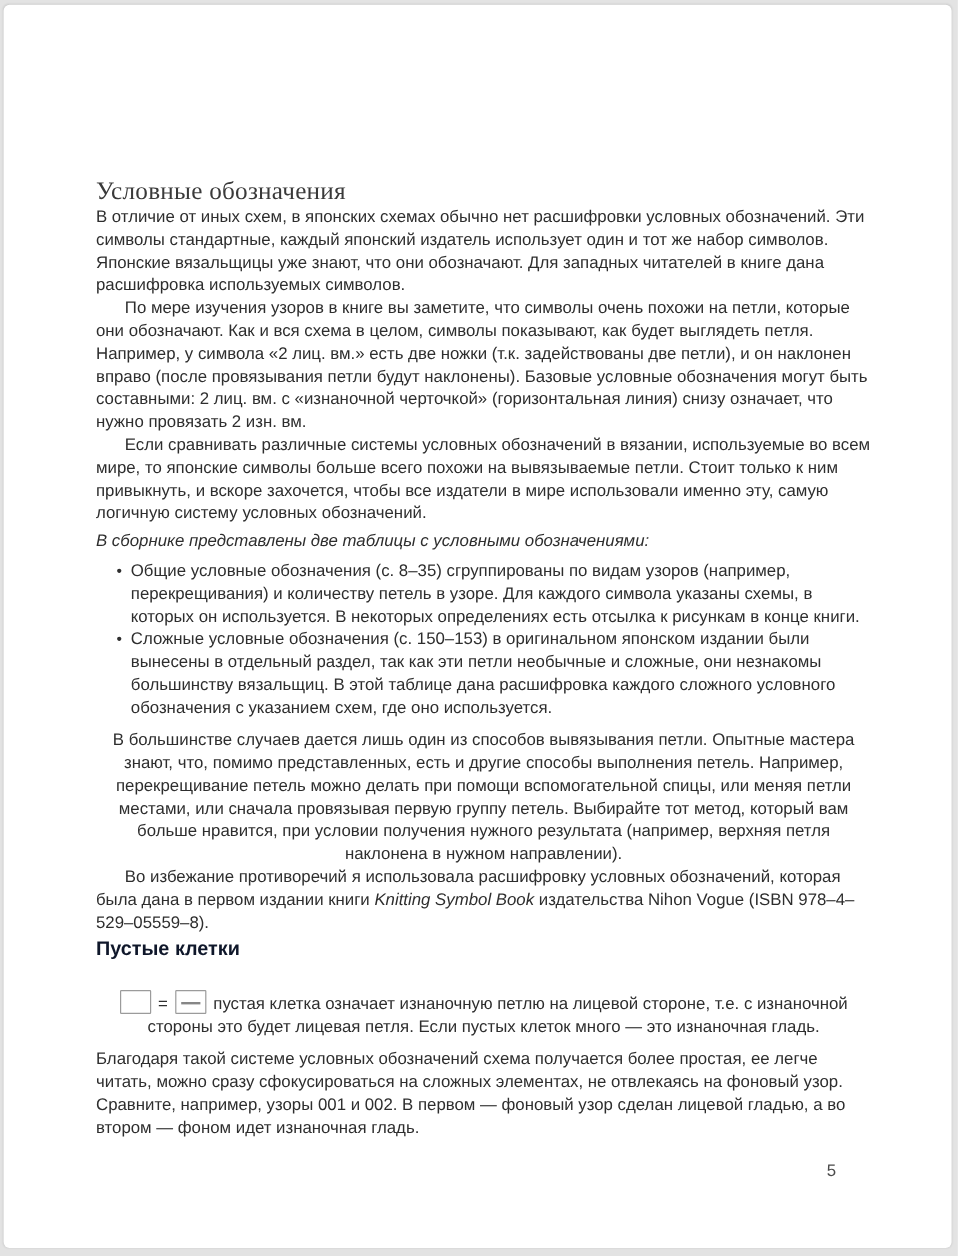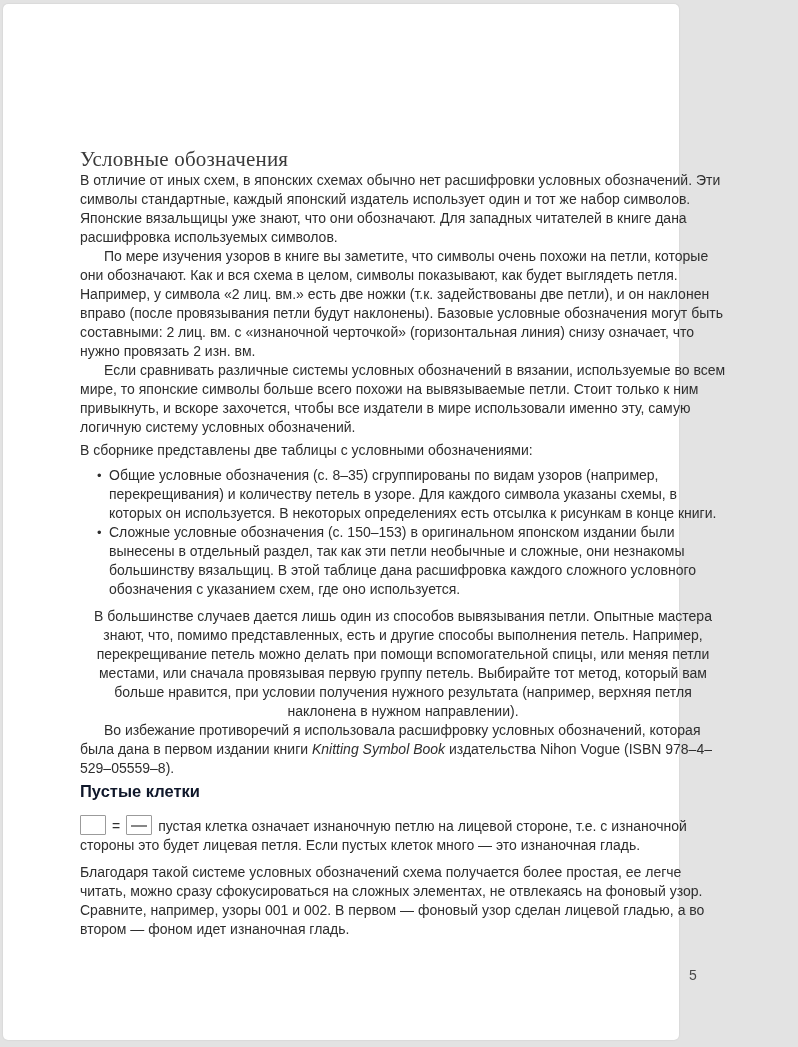--- a/index.html
+++ b/index.html
@@ -7,21 +7,21 @@
     padding: 0;
     width: 798px;
     height: 1047px;
     background: #e3e3e3;
     font-family: "Liberation Sans", sans-serif;
   }
   .page {
     position: absolute;
     left: 3px;
     top: 4px;
-    width: 676px;
+    width: 790px;
     height: 1036px;
     background: #ffffff;
     border-radius: 5px;
     box-shadow: 0 0 2px rgba(0,0,0,0.12);
   }
   .content {
     position: absolute;
     left: 77px;
     top: 144px;
     width: 646px;
@@ -33,21 +33,21 @@
     font-family: "Liberation Serif", serif;
     font-size: 21px;
     font-weight: 400;
     color: #3a3a3a;
     margin: 0;
     line-height: 23px;
     letter-spacing: 0.2px;
   }
   p { margin: 0; }
   p.ind { text-indent: 24px; }
-  p.tables-intro { margin-top: 4px; }
+  p.tables-intro { margin-top: 4px; font-style: italic; }
   ul.sym-list {
     list-style: none;
     margin: 6px 0 0 0;
     padding: 0 0 0 17px;
   }
   ul.sym-list li {
     position: relative;
     padding-left: 12px;
   }
   ul.sym-list li .bullet {
@@ -60,21 +60,21 @@
   }
   p.method { margin-top: 8px; text-align: center; }
   h2.subhead {
     font-size: 16.5px;
     font-weight: 700;
     color: #0f172a;
     margin: 3px 0 2px 0;
     line-height: 20px;
   }
   p.sym { margin-top: 8px; }
-  p.sym2 { margin-top: 14px; }
+  p.sym2 { margin-top: 24px; text-align: center; }
   p.closing { margin-top: 8px; }
   .cell {
     display: inline-block;
     width: 24px;
     height: 18px;
     border: 1px solid #9b9b9b;
     border-radius: 1px;
     background: #ffffff;
     position: relative;
     vertical-align: -4px;

